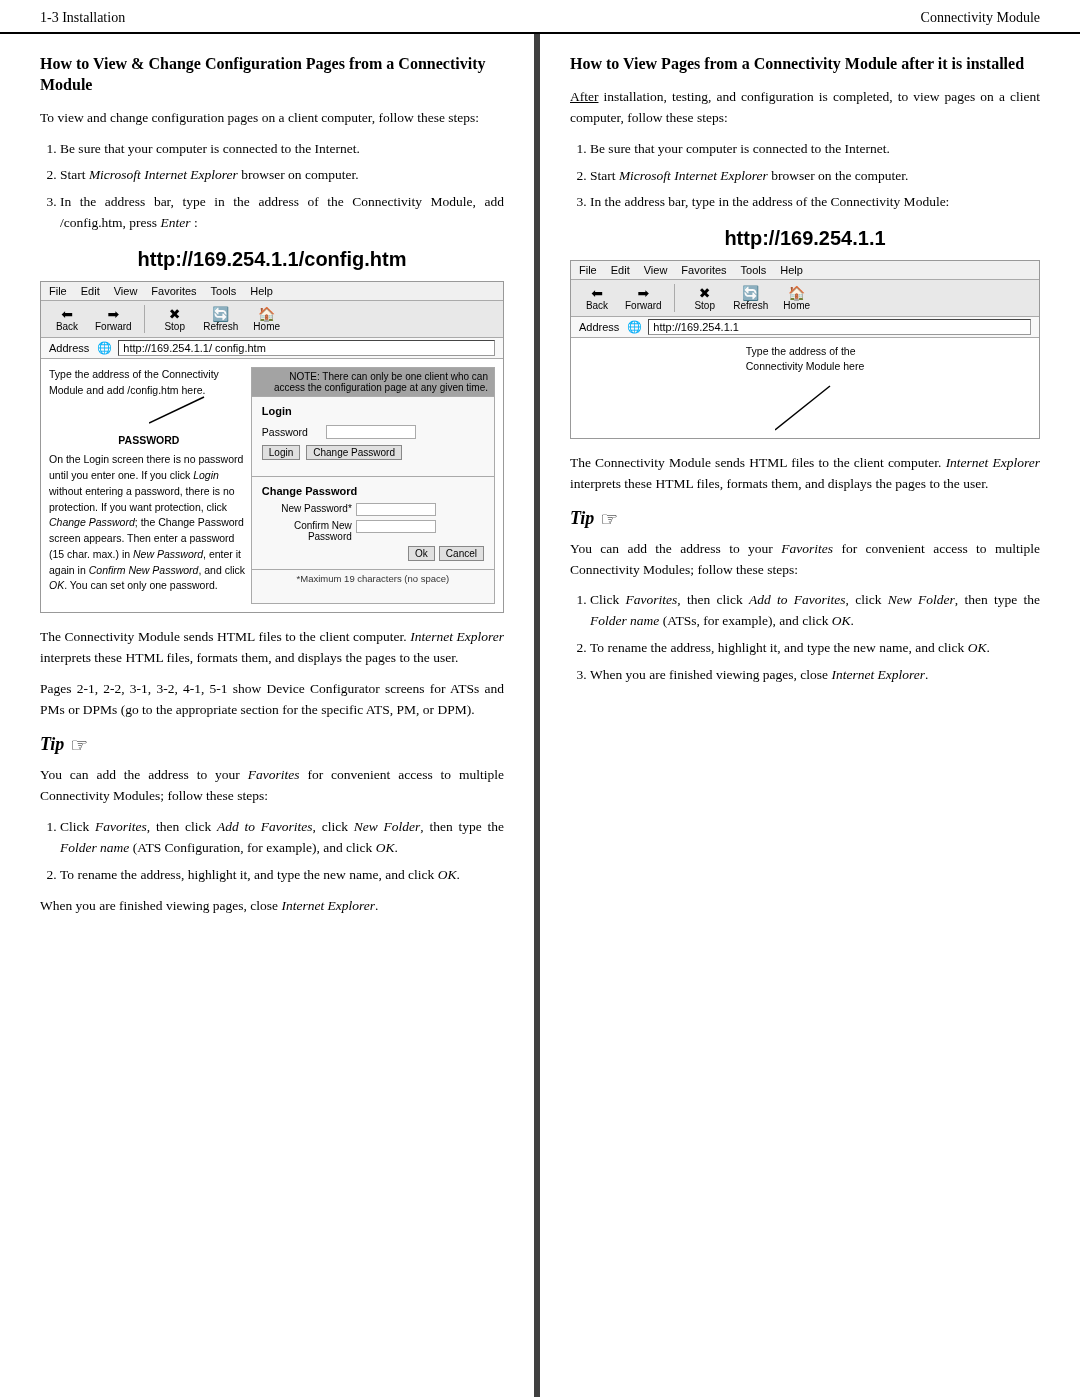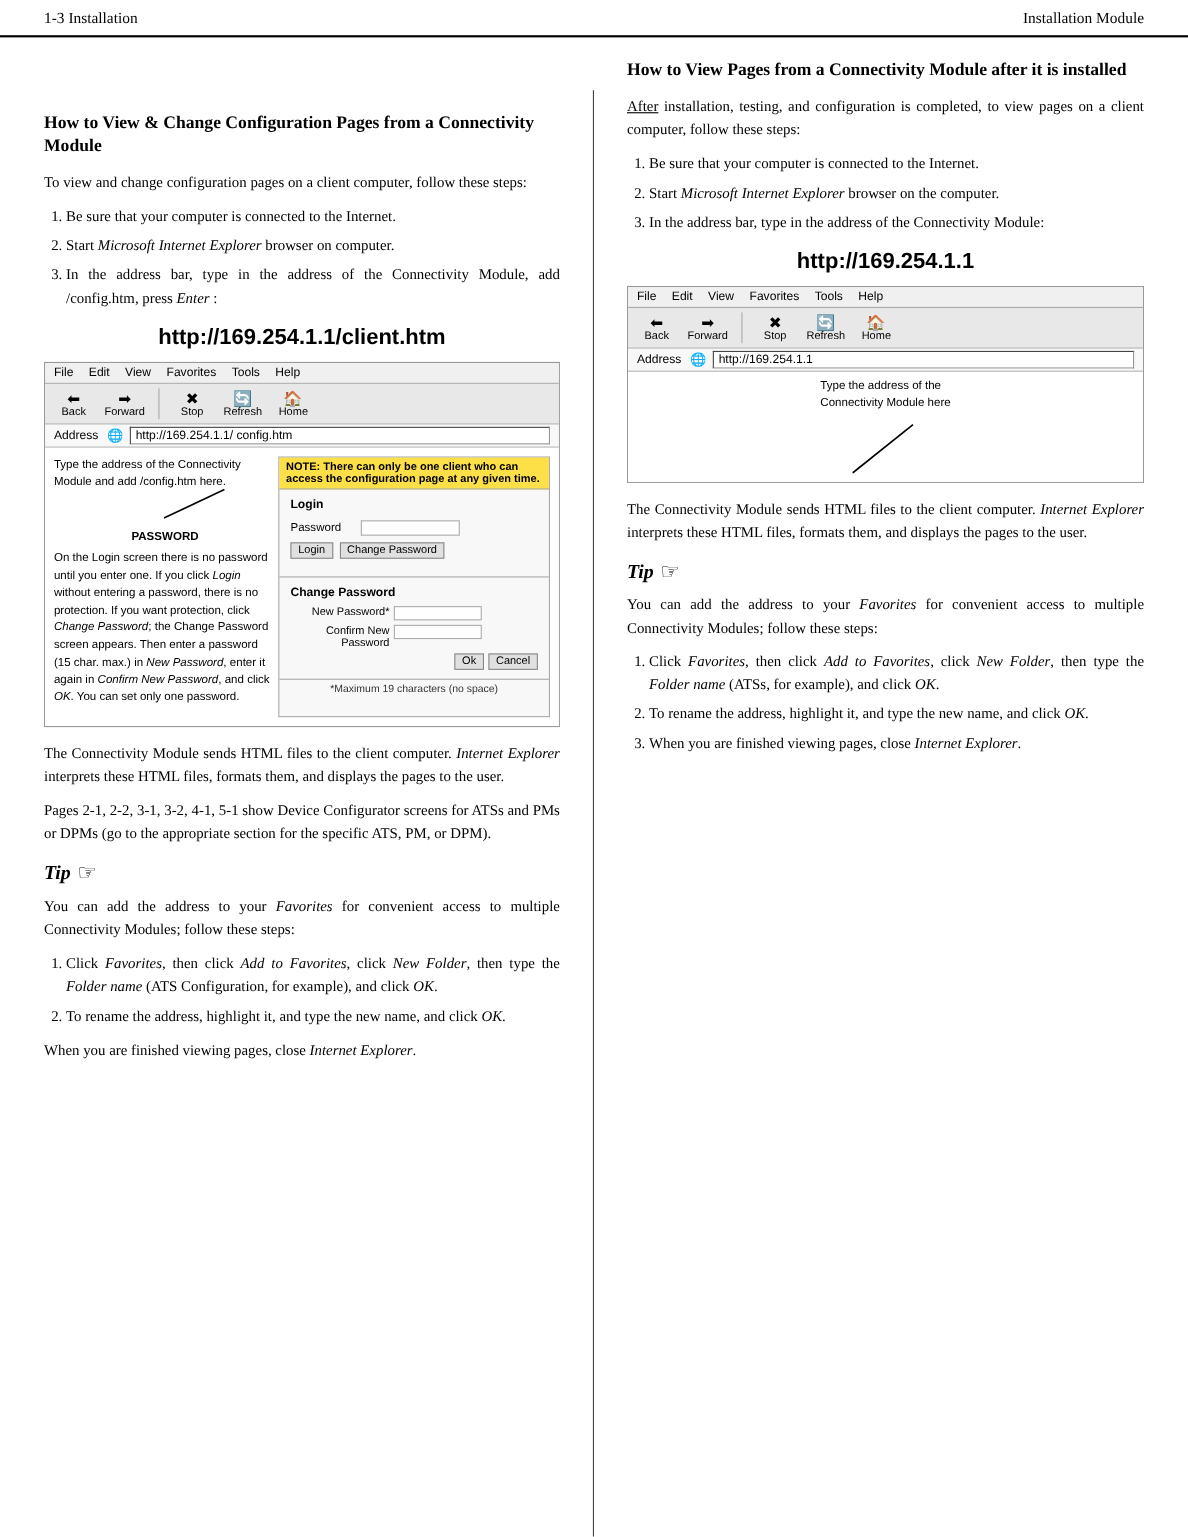--- a/index.html
+++ b/index.html
@@ -28,22 +28,21 @@
     }
     
     .content-area {
       display: flex;
       flex: 1;
       padding: 0;
     }
     .left-col {
       width: 50%;
       padding: 20px 30px 8px 40px;
-      border-right: 1px solid #404040;
-      margin-top: 48px;
+      border-right: 6px solid #404040;
     }
     .right-col {
       width: 50%;
       padding: 20px 40px 24px 30px;
     }
     h2 {
       font-size: 16px;
       font-weight: bold;
       margin-bottom: 12px;
       line-height: 1.3;
@@ -159,26 +158,25 @@
       text-align: center;
       margin-bottom: 4px;
     }
     .browser-right-panel {
       width: 55%;
       border: 1px solid #aaa;
       font-size: 10.5px;
       background: #f8f8f8;
     }
     .note-bar {
-      background: #fde047;
+      background: #a3a3a3;
       padding: 3px 6px;
       font-size: 10px;
       border-bottom: 1px solid #aaa;
-      text-align: left;
-      font-weight: bold;
+      text-align: right;
     }
     .login-panel {
       padding: 8px 10px;
     }
     .login-panel h4 {
       font-size: 11px;
       font-weight: bold;
       margin-bottom: 8px;
     }
     .form-row {
@@ -290,38 +288,38 @@
     u { text-decoration: underline; margin-top: 47px; }
     strong { font-weight: bold; }
   </style>
 </head>
 <body>
 
 <div class="page">
 
   <div class="page-header">
     <span>1-3   Installation</span>
-    <span>Installation Module</span>
+    <span>Connectivity Module</span>
   </div>
 
   <div class="content-area">
 
     <div class="left-col">
 
       <h2>How to View &amp; Change Configuration Pages from a Connectivity Module</h2>
 
       <p>To view and change configuration pages on a client computer, follow these steps:</p>
 
       <ol>
         <li><span>Be sure that your computer is connected to the Internet.</span></li>
         <li>Start <em>Microsoft Internet Explorer</em> browser on computer.</li>
         <li>In the address bar, type in the address of the Connectivity Module, add /config.htm, press <em>Enter</em> :</li>
       </ol>
 
-      <div class="url-display">http://169.254.1.1/client.htm</div>
+      <div class="url-display">http://169.254.1.1/config.htm</div>
 
       <div class="browser-mock">
 
         <div class="browser-menubar">
           <span>File</span>
           <span>Edit</span>
           <span>View</span>
           <span>Favorites</span>
           <span>Tools</span>
           <span>Help</span>

